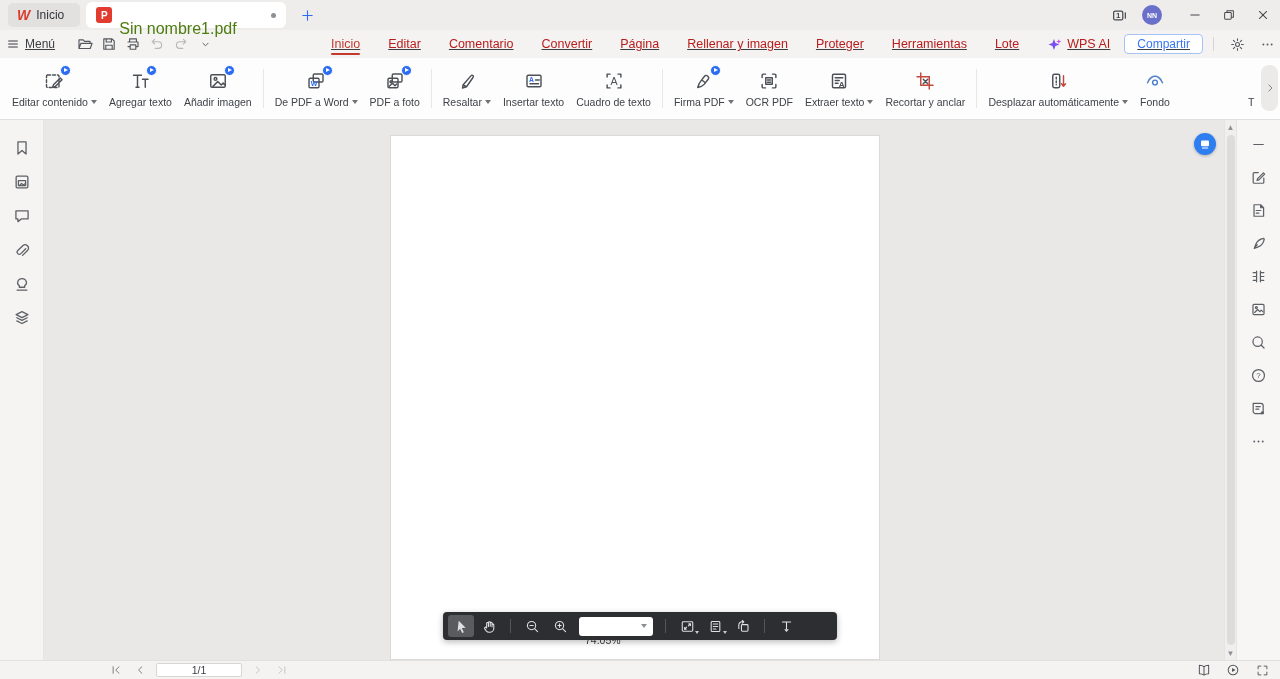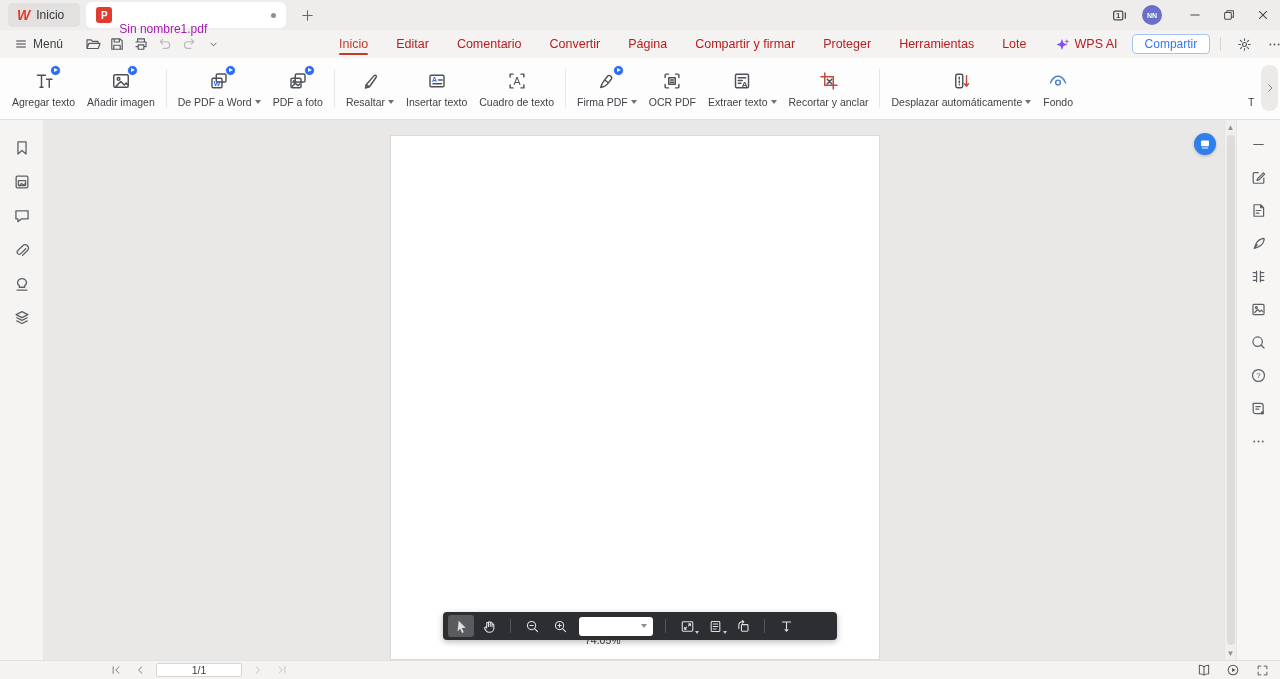--- a/index.html
+++ b/index.html
@@ -7,30 +7,30 @@
   body { font-family:"Liberation Sans", sans-serif; background:#e9e8e7; color:#3c4044; }
   svg { display:block; }
 
   
   .titlebar { height:30px; background:#eeedec; display:flex; align-items:center; }
   .home-tab { margin-left:8px; height:24px; background:#e2e1e0; border-radius:5px; display:flex; align-items:center; gap:6px; padding:0 16px 0 9px; cursor:default; }
   .wps-logo { color:#dd3a2e; font-weight:800; font-size:14px; font-style:italic; line-height:1; }
   .home-tab-label { font-size:12px; color:#33363a; }
   .doc-tab { margin-left:6px; height:26px; width:200px; background:#ffffff; border-radius:6px; display:flex; align-items:center; gap:7px; padding:0 10px; }
   .pdf-badge { width:16px; height:16px; border-radius:3px; background:#e23c30; color:#fff; font-size:10px; font-weight:700; display:flex; align-items:center; justify-content:center; }
-  .doc-tab-title { font-size:12px; color:#a21caf; flex:1; white-space:nowrap; overflow:hidden;margin-top:28px; }
+  .doc-tab-title { font-size:16px; color:#4d7c0f; flex:1; white-space:nowrap; overflow:hidden;margin-top:28px; }
   .modified-dot { width:5px; height:5px; border-radius:50%; background:#8d9095; }
   .newtab-btn { margin-left:14px; color:#2f6bf0; }
   .titlebar-right { margin-left:auto; display:flex; align-items:center; }
   .tabcount { color:#46494d; margin-right:14px; }
   .avatar { width:20px; height:20px; border-radius:50%; background:#6a70c9; color:#fff; font-size:7px; font-weight:700; display:flex; align-items:center; justify-content:center; margin-right:16px; }
   .winbtn { width:34px; height:30px; display:flex; align-items:center; justify-content:center; color:#47494c; }
 
   
-  .menubar { height:28px; background:#f4f3f2; display:flex; align-items:center; padding:0 8px; }
+  .menubar { height:28px; background:#f4f3f2; display:flex; align-items:center; padding:0 0;text-decoration:underline; }
   .menu-btn { display:flex; align-items:center; gap:5px; font-size:12px; color:#3a3d41; padding:0 6px; height:22px; }
   .v-sep { width:1px; height:14px; background:#d7d5d3; margin:0 6px; }
   .qat { display:flex; align-items:center; }
   .qat .qbtn { width:24px; height:22px; display:flex; align-items:center; justify-content:center; color:#55585d; border-radius:3px; }
   .qbtn.disabled { color:#b6b8ba; }
   .ribbon-tabs { flex:1; display:flex; align-items:center; padding-left:88px; }
   .rtab { position:relative; font-size:12.5px; color:#b91c1c; padding:0 14px; height:28px; display:flex; align-items:center; cursor:default; white-space:nowrap; }
   .rtab.active { color:#c23a2c; }
   .rtab.active::after { content:""; position:absolute; left:14px; right:14px; bottom:3px; height:2px; background:#c23a2c; border-radius:1px; }
   .rtab .ai-ic { margin-right:5px; }
@@ -198,21 +198,21 @@
         </svg>
       </span>
     </div>
   <span class="v-sep"></span>
   <div class="ribbon-tabs" id="ribbon-tabs">
       <span class="rtab active">Inicio</span>
       <span class="rtab">Editar</span>
       <span class="rtab">Comentario</span>
       <span class="rtab">Convertir</span>
       <span class="rtab">Página</span>
-      <span class="rtab">Compartir y firmar</span>
+      <span class="rtab">Rellenar y imagen</span>
       <span class="rtab">Proteger</span>
       <span class="rtab">Herramientas</span>
       <span class="rtab">Lote</span>
       <span class="rtab"><span class="ai-ic">
           <svg width="15" height="15" viewBox="0 0 16 16">
             <path fill="#7a4ff0" d="M7.4 2.2 9 6.4l4.2 1.6L9 9.6 7.4 13.8 5.8 9.6 1.6 8l4.2-1.6z"></path>
             <path fill="#c44ff0" d="M12.6 2.2l.7 1.9 1.9.7-1.9.7-.7 1.9-.7-1.9-1.9-.7 1.9-.7z"></path>
           </svg>
         </span>WPS AI</span>
     </div>
@@ -241,20 +241,37 @@
 </div>
 
 <div class="toolbar">
   <div style="display:flex; align-items:stretch;" id="toolbar-groups">
       <div class="tb-group">
         <div class="tb-btn">
           <span class="tb-ico">
             <span>
               <svg width="20" height="20" viewBox="0 0 16 16">
                 <g fill="none" stroke="currentColor" stroke-width="1.15" stroke-linecap="round" stroke-linejoin="round">
+                  <rect x="2" y="3.2" width="10" height="10" rx="1" stroke-dasharray="2.3 1.6"></rect>
+                  <path d="M7.6 11 13 5.6l1.4 1.4L9 12.4l-2 .6z"></path>
+                </g>
+              </svg>
+            </span>
+            <span class="tb-badge"></span>
+          </span>
+          <span class="tb-lbl">
+            <span>Editar contenido</span>
+            <span class="caret"></span>
+          </span>
+        </div>
+        <div class="tb-btn">
+          <span class="tb-ico">
+            <span>
+              <svg width="20" height="20" viewBox="0 0 16 16">
+                <g fill="none" stroke="currentColor" stroke-width="1.15" stroke-linecap="round" stroke-linejoin="round">
                   <path d="M2.8 3.4h6.4M6 3.4V13M4.8 13h2.4 M10 6.6h4.4M12.2 6.6V13"></path>
                 </g>
               </svg>
             </span>
             <span class="tb-badge"></span>
           </span>
           <span class="tb-lbl">
             <span>Agregar texto</span>
           </span>
         </div>

